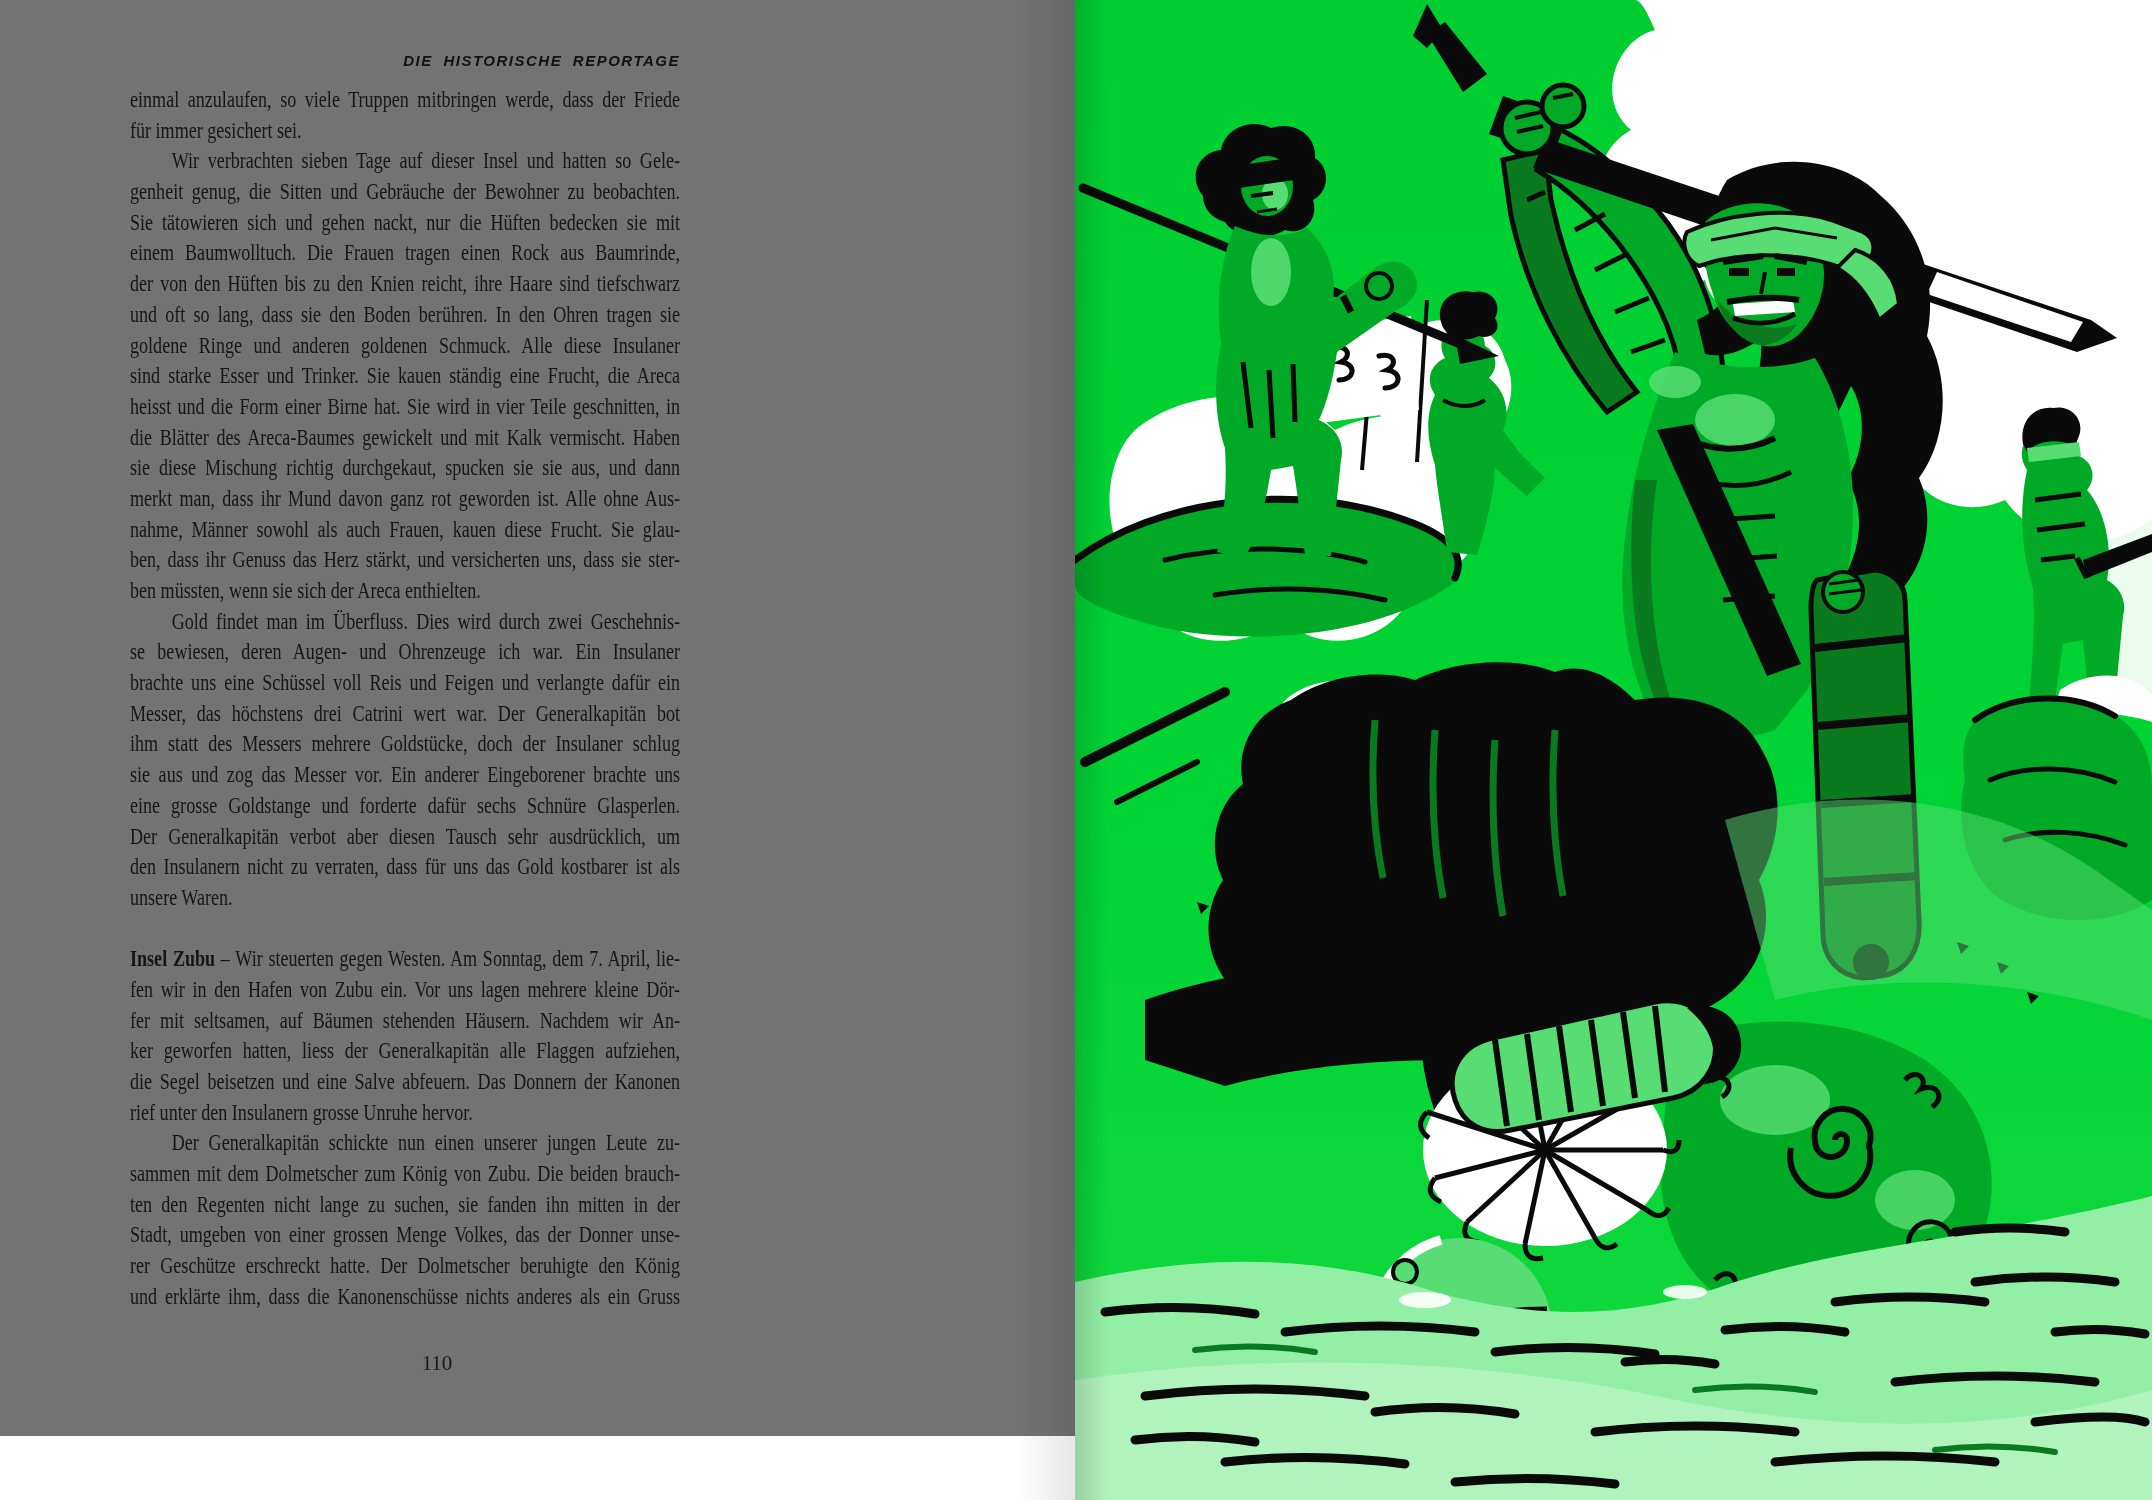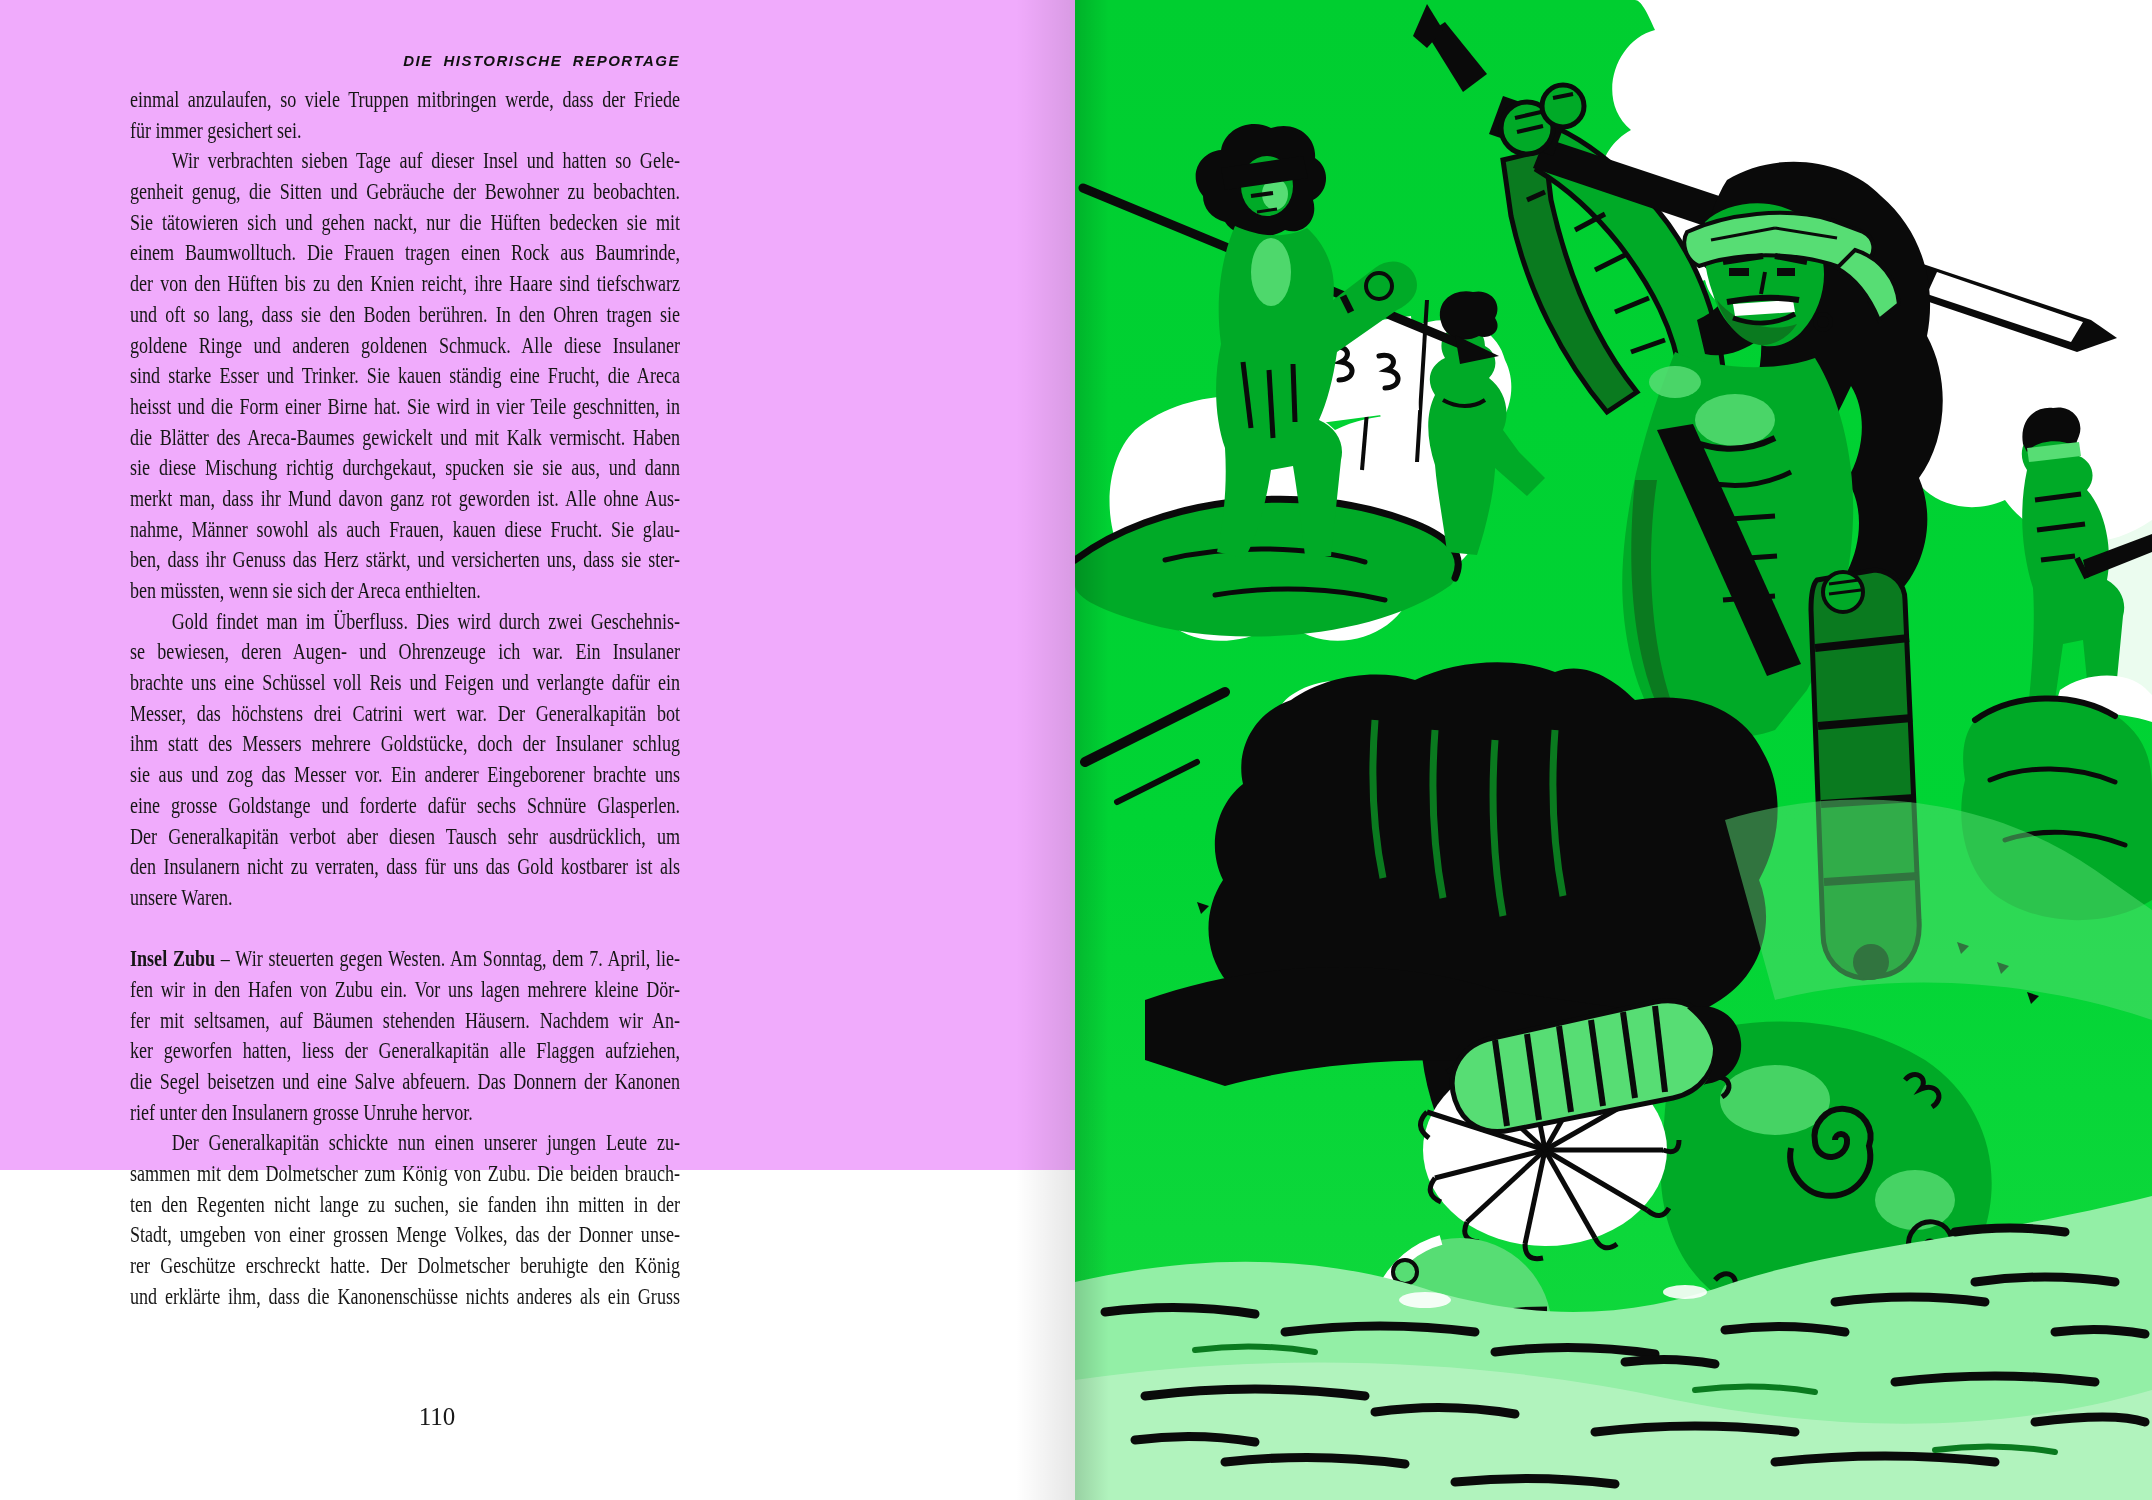--- a/index.html
+++ b/index.html
@@ -1,41 +1,41 @@
 <!DOCTYPE html>
 <html><head>
 <meta charset="utf-8">
 <style>
   html,body{margin:0;padding:0;}
   body{
     width:2152px;height:1500px;position:relative;overflow:hidden;
     background:#ffffff;
     font-family:"Liberation Serif","DejaVu Serif",serif;
   }
-  .left-page{position:absolute;left:0;top:0;width:1076px;height:1170px;background:#f0abfc;}
+  .left-page{position:absolute;left:0;top:0;width:1076px;height:1436px;background:#737373;}
   .running-header{
     position:absolute;left:130px;top:53px;width:550px;
     text-align:right;
     font-family:"Liberation Sans","DejaVu Sans",sans-serif;
     font-style:italic;font-weight:700;font-size:15px;line-height:16px;
     letter-spacing:1.5px;word-spacing:5px;color:#111111;
   }
   .text-block{
     position:absolute;left:130px;top:85px;width:700px;
     transform:scaleX(0.785714);transform-origin:0 0;
     font-size:23px;line-height:30.7px;color:#161616;
   }
   .line{height:30.7px;text-align:justify;text-align-last:justify;white-space:normal;}
   .line.last{text-align-last:left;}
   .line.indent{text-indent:53px;}
   .line.gap{margin-top:30.7px;}
   .line b{font-weight:700;}
   .page-number{
-    position:absolute;left:130px;top:1406px;width:614px;
-    text-align:center;font-size:25px;line-height:22px;color:#191919;
+    position:absolute;left:130px;top:1352px;width:614px;
+    text-align:center;font-size:21px;line-height:22px;color:#191919;
   }
   .gutter-shadow{
     position:absolute;left:1016px;top:0;width:60px;height:1500px;
     background:linear-gradient(to right, rgba(0,0,0,0), rgba(0,0,0,0.10));
   }
   .right-page{position:absolute;left:1075px;top:0;width:1077px;height:1500px;}
   .right-page svg{display:block;width:1077px;height:1500px;}
 </style>
 </head>
 <body>

